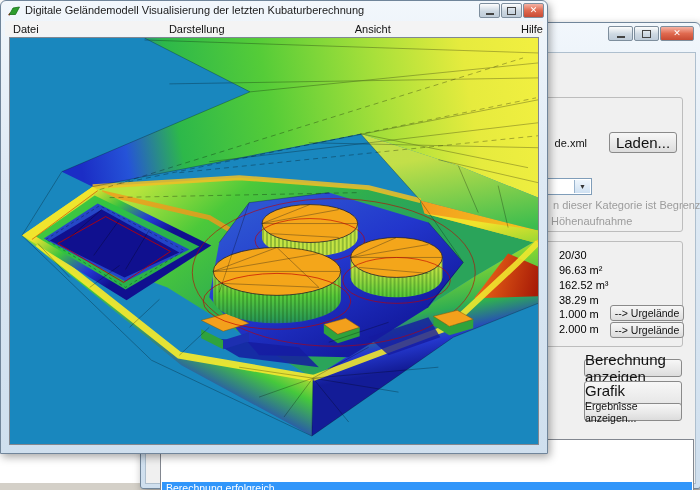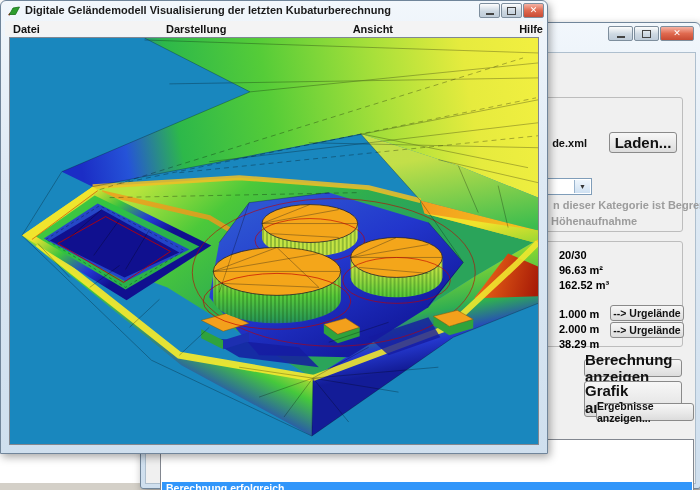--- a/index.html
+++ b/index.html
@@ -2,21 +2,21 @@
 <html><head>
 <meta charset="utf-8">
 <style>
   html,body{margin:0;padding:0;}
   body{width:700px;height:490px;position:relative;overflow:hidden;background:#ffffff;
        font-family:"Liberation Sans","DejaVu Sans",sans-serif;font-size:11px;color:#111;}
   .abs{position:absolute;}
 
   
   .win{position:absolute;border:1px solid #70859a;box-shadow:2px 3px 8px rgba(0,0,0,.35);
-       background:linear-gradient(180deg,#f2f7fc 0%,#dde9f4 40%,#cfdfee 100%);font-weight:bold;}
+       background:linear-gradient(180deg,#f2f7fc 0%,#dde9f4 40%,#cfdfee 100%);}
   .win .titlebar{position:absolute;left:0;top:0;right:0;}
   .winbtns{position:absolute;display:flex;}
   .wbtn{height:15px;border:1px solid #7e8e9d;border-radius:2px;margin-left:1px;
         background:linear-gradient(180deg,#fdfdfd,#cdd8e2 55%,#bfccd9);
         display:flex;align-items:center;justify-content:center;
         font-size:9px;line-height:9px;color:#333;box-sizing:border-box;}
   .wbtn.close{background:linear-gradient(180deg,#f6b3a4,#e06a50 50%,#c84a33);color:#fff;}
   .glyph-min{width:8px;height:3px;border-bottom:2px solid #444;margin-top:4px;}
   .glyph-max{width:7px;height:6px;border:1px solid #444;}
 
@@ -88,29 +88,29 @@
     <div class="combo" style="left:306px;top:125px;width:140px;height:17px;">
       <div class="drop">▼</div>
     </div>
     <div class="abs dim" style="left:407px;top:146px;">n dieser Kategorie ist Begrenzung</div>
     <div class="abs dim" style="left:405px;top:162px;">Höhenaufnahme</div>
 
     <div class="groupbox" style="left:16px;top:188px;width:521px;height:106px;"></div>
     <div class="val" style="left:413px;top:196px;">20/30</div>
     <div class="val" style="left:413px;top:211px;">96.63 m²</div>
     <div class="val" style="left:413px;top:226px;">162.52 m³</div>
-    <div class="val" style="left:413px;top:241px;margin-top:44px;">38.29 m</div>
+    <div class="val" style="left:413px;top:241px;">38.29 m</div>
     <div class="val" style="left:413px;top:255px;">1.000 m</div>
     <div class="val" style="left:413px;top:270px;">2.000 m</div>
     <div class="btn" style="left:464px;top:252px;width:74px;height:16px;font-size:10.5px;">--&gt; Urgelände</div>
     <div class="btn" style="left:464px;top:269px;width:74px;height:16px;font-size:10.5px;">--&gt; Urgelände</div>
 
     <div class="btn" style="left:438px;top:306px;width:98px;height:18px;">Berechnung anzeigen</div>
     <div class="btn" style="left:438px;top:328px;width:98px;height:36px;">Grafik anzeigen...</div>
-    <div class="btn" style="left:438px;top:350px;width:98px;height:18px;font-size:10.5px;margin-left:12px;">Ergebnisse anzeigen...</div>
+    <div class="btn" style="left:438px;top:350px;width:98px;height:18px;font-size:10.5px;">Ergebnisse anzeigen...</div>
 
     <div id="loglist">
       <div id="logsel">Berechnung erfolgreich</div>
     </div>
   </div>
 </div>
 
 <div class="win" id="fgwin">
   <div class="titlebar">
     <span class="appicon">

